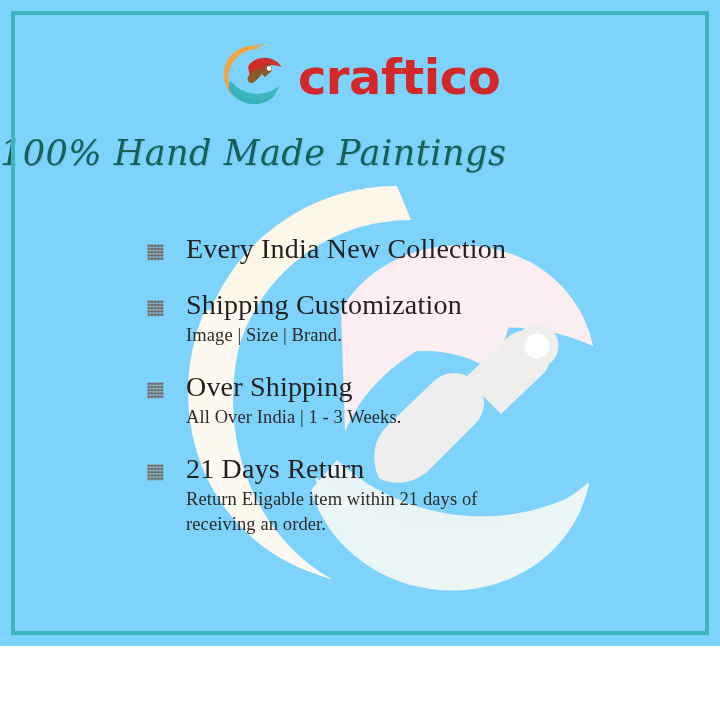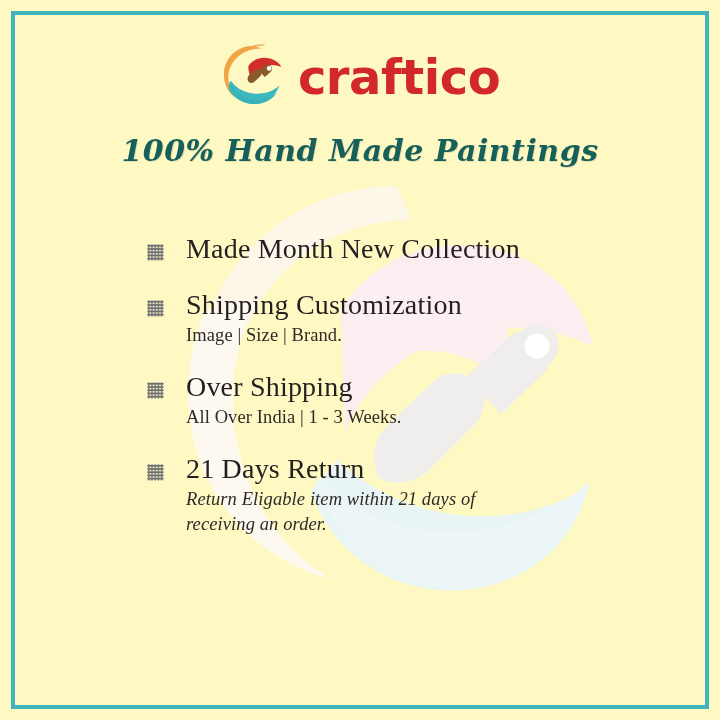--- a/index.html
+++ b/index.html
@@ -10,22 +10,22 @@
     width: 720px;
     height: 720px;
     background: #ffffff;
     font-family: "Liberation Serif", serif;
     overflow: hidden;
   }
 
   .poster {
     position: relative;
     width: 720px;
-    height: 720px;
-    background: #fef9c3;
+    height: 646px;
+    background: #7dd3fc;
     box-sizing: border-box;
     overflow: hidden;
   }
 
   
   .frame {
     position: absolute;
     left: 11px;
     top: 11px;
     right: 11px;
@@ -77,26 +77,25 @@
     position: relative;
     top: 2px;
   }
 
   
   .headline {
     position: absolute;
     top: 133px;
     left: 0;
     width: 720px;
-    text-align: center;
     z-index: 2;
     font-family: "DejaVu Serif", serif;
     font-style: italic;
-    font-weight: bold;
-    font-size: 30px;
+    font-weight: normal;
+    font-size: 35px;
     letter-spacing: 0.5px;
     color: #17605a;
     text-shadow: 1px 1px 0 rgba(0,0,0,0.10);
     white-space: nowrap;
   }
 
   
   .features {
     position: absolute;
     top: 232px;
@@ -224,21 +223,21 @@
           </g>
           <g fill="#6f6f6f">
             <rect x="1.5" y="2" width="17" height="1.8"></rect>
             <rect x="1.5" y="5.4" width="17" height="1.8"></rect>
             <rect x="1.5" y="8.8" width="17" height="1.8"></rect>
             <rect x="1.5" y="12.2" width="17" height="1.8"></rect>
             <rect x="1.5" y="15.6" width="17" height="1.8"></rect>
           </g>
         </svg>
       </span>
-      <p class="feature-title">Made Month New Collection</p>
+      <p class="feature-title">Every India New Collection</p>
     </div>
 
     <div class="feature">
       <span class="bullet">
         <svg viewBox="0 0 20 20" xmlns="http://www.w3.org/2000/svg">
           <g fill="#8d8d8d">
             <rect x="2" y="1.5" width="1.8" height="17"></rect>
             <rect x="5.4" y="1.5" width="1.8" height="17"></rect>
             <rect x="8.8" y="1.5" width="1.8" height="17"></rect>
             <rect x="12.2" y="1.5" width="1.8" height="17"></rect>
@@ -293,18 +292,18 @@
           <g fill="#6f6f6f">
             <rect x="1.5" y="2" width="17" height="1.8"></rect>
             <rect x="1.5" y="5.4" width="17" height="1.8"></rect>
             <rect x="1.5" y="8.8" width="17" height="1.8"></rect>
             <rect x="1.5" y="12.2" width="17" height="1.8"></rect>
             <rect x="1.5" y="15.6" width="17" height="1.8"></rect>
           </g>
         </svg>
       </span>
       <p class="feature-title">21 Days Return</p>
-      <p class="feature-sub" style="max-width:350px;font-style:italic;">Return Eligable item within 21 days of receiving an order.</p>
+      <p class="feature-sub" style="max-width:350px;">Return Eligable item within 21 days of receiving an order.</p>
     </div>
 
   </div>
 
 </div>
 
 </body></html>

